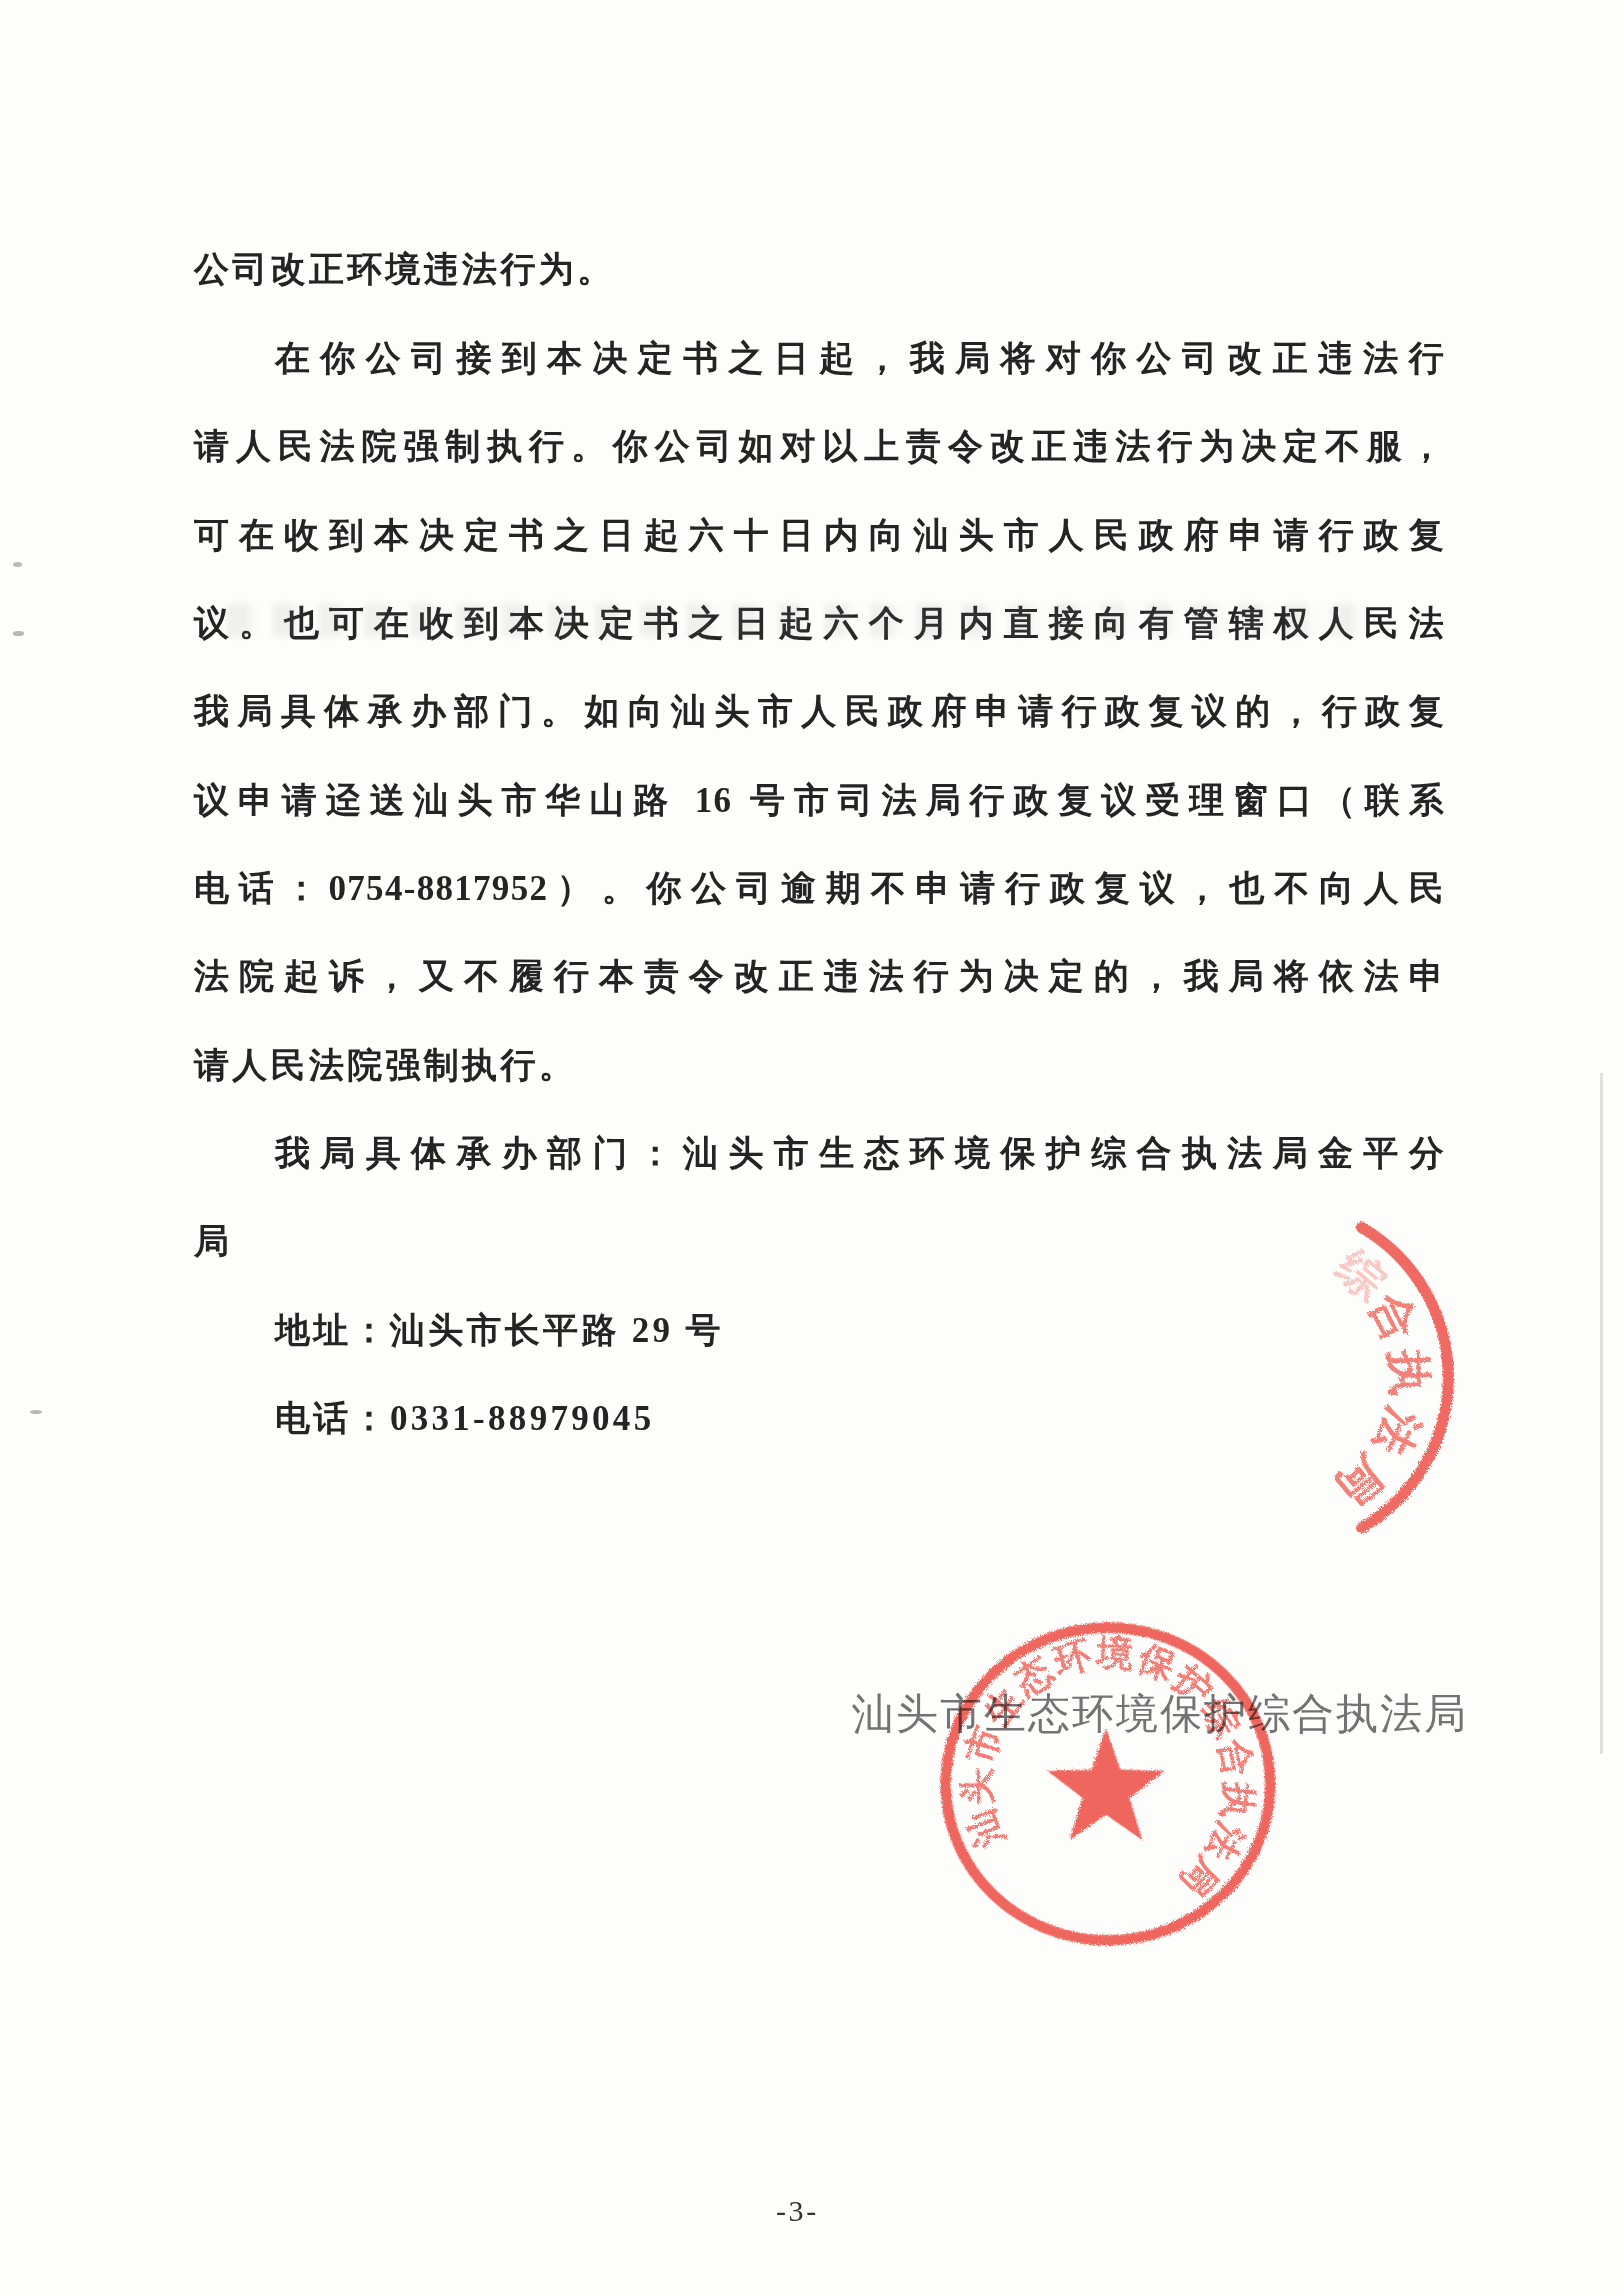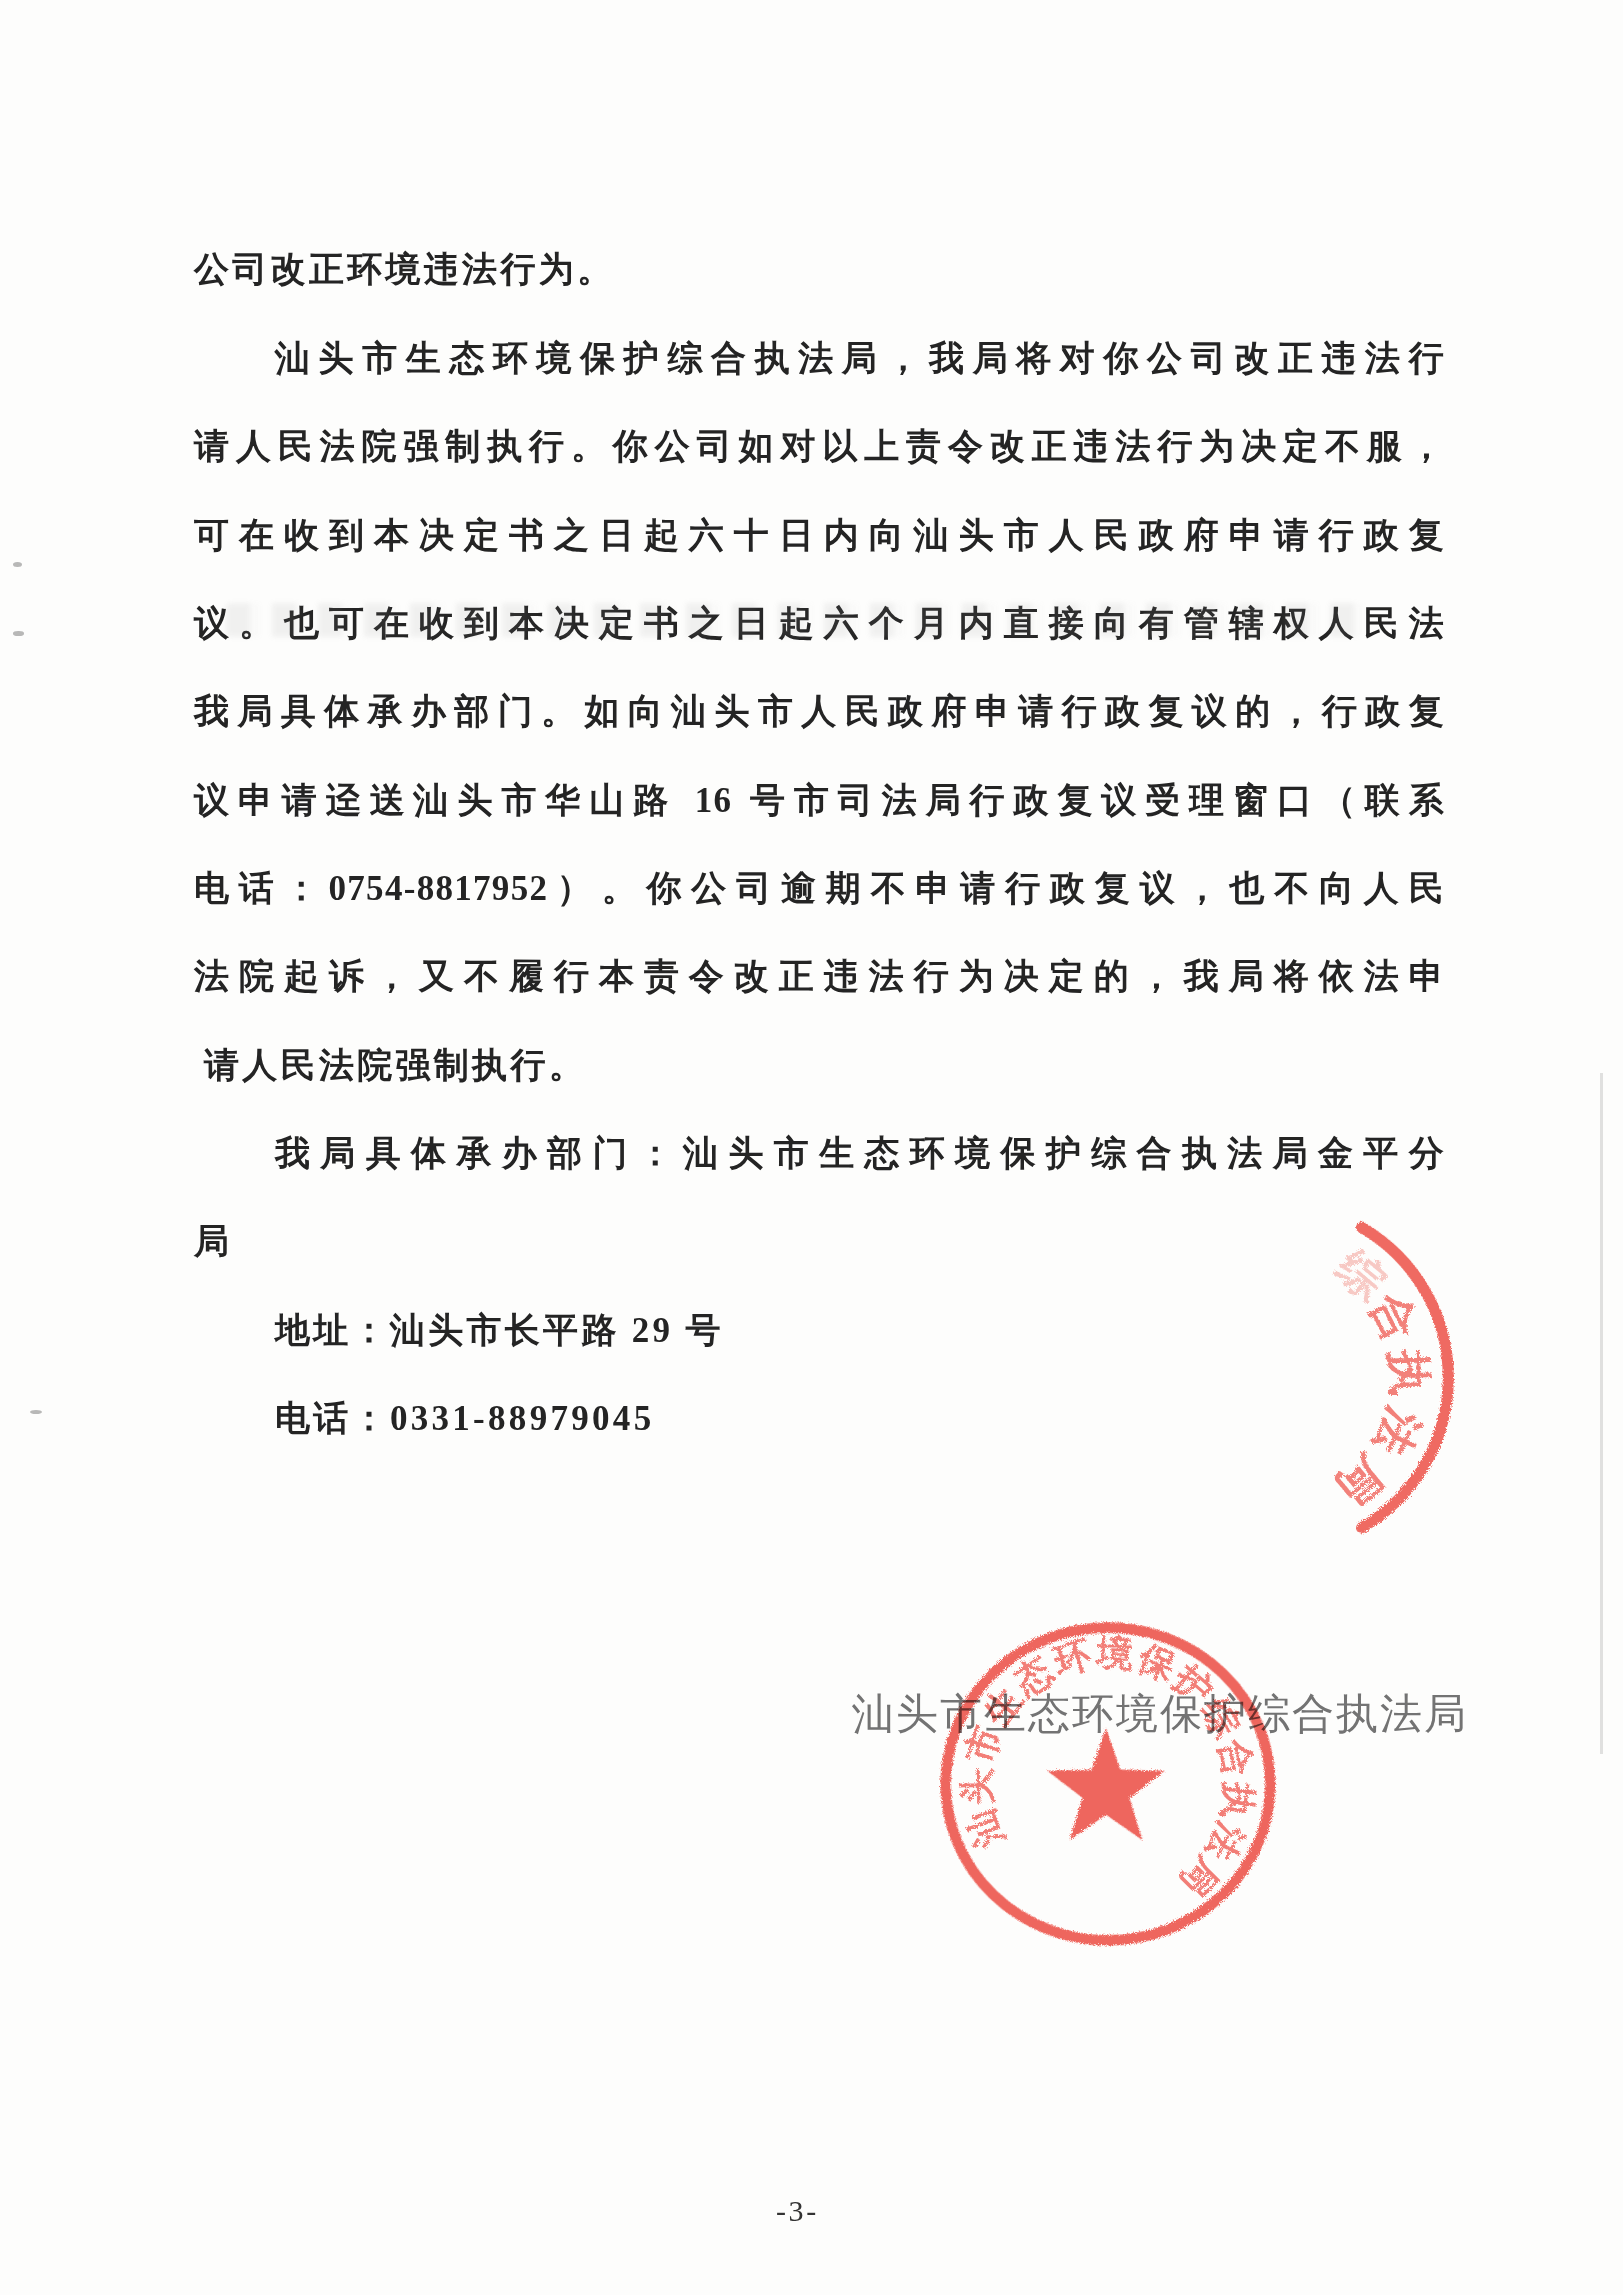--- a/index.html
+++ b/index.html
@@ -57,29 +57,29 @@
   .seal-char{font-family:"Liberation Serif","DejaVu Serif",serif;font-weight:700;
     text-anchor:middle;dominant-baseline:central;}
 </style>
 </head>
 <body>
 
 <div class="page">
 
   <div id="body-text">
       <div class="line" style="top: 226px;">公司改正环境违法行为。</div>
-      <div class="line justify indent" style="top: 315px;">汕头市生态环境保护综合执法局，我局将对你公司改正违法行</div>
+      <div class="line justify indent" style="top: 315px;">在你公司接到本决定书之日起，我局将对你公司改正违法行</div>
       <div class="line justify" style="top: 403px;">请人民法院强制执行。你公司如对以上责令改正违法行为决定不服，</div>
       <div class="line justify" style="top: 492px;">可在收到本决定书之日起六十日内向汕头市人民政府申请行政复</div>
       <div class="line justify" style="top: 580px;">议。也可在收到本决定书之日起六个月内直接向有管辖权人民法</div>
       <div class="line justify" style="top: 668px;">我局具体承办部门。如向汕头市人民政府申请行政复议的，行政复</div>
       <div class="line justify" style="top: 757px;">议申请迳送汕头市华山路 16 号市司法局行政复议受理窗口（联系</div>
       <div class="line justify" style="top: 845px;">电话：0754-8817952）。你公司逾期不申请行政复议，也不向人民</div>
       <div class="line justify" style="top: 933px;">法院起诉，又不履行本责令改正违法行为决定的，我局将依法申</div>
-      <div class="line" style="top: 1022px; margin-left: 10px;">请人民法院强制执行。</div>
+      <div class="line" style="top: 1022px;">请人民法院强制执行。</div>
       <div class="line justify indent" style="top: 1110px;">我局具体承办部门：汕头市生态环境保护综合执法局金平分</div>
       <div class="line" style="top: 1198px;">局</div>
       <div class="line indent" style="top: 1287px;">地址：汕头市长平路 29 号</div>
       <div class="line indent" style="top: 1375px;">电话：0331-88979045</div>
     </div>
 
   <div class="ghost-band"></div>
   <div class="edge-shadow"></div>
   <div class="speck s1"></div>
   <div class="speck s2"></div>

